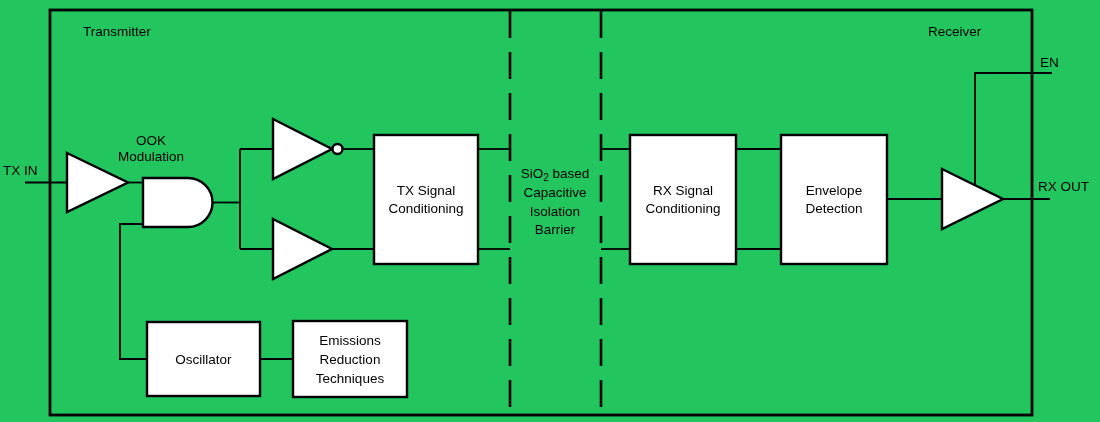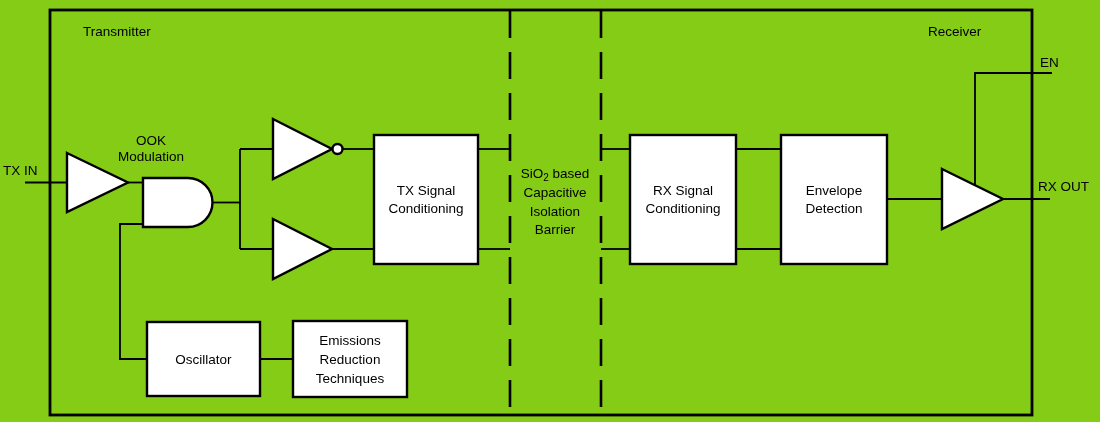--- a/index.html
+++ b/index.html
@@ -5,21 +5,21 @@
   html, body {
     margin: 0;
     padding: 0;
     background: #ffffff;
     font-family: "Liberation Sans", sans-serif;
   }
   #stage {
     position: relative;
     width: 1100px;
     height: 422px;
-    background: #84cc16;
+    background: #22c55e;
     overflow: hidden;
     text-align: center;
   }
   svg text {
     font-family: "Liberation Sans", sans-serif;
     font-size: 13.5px;
     fill: #000000;
   }
   svg .sub-script {
     font-size: 10px;

